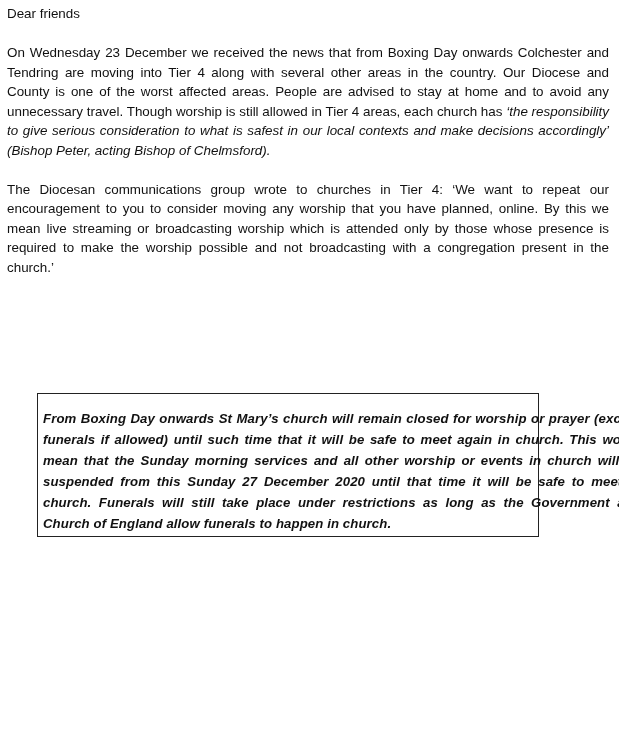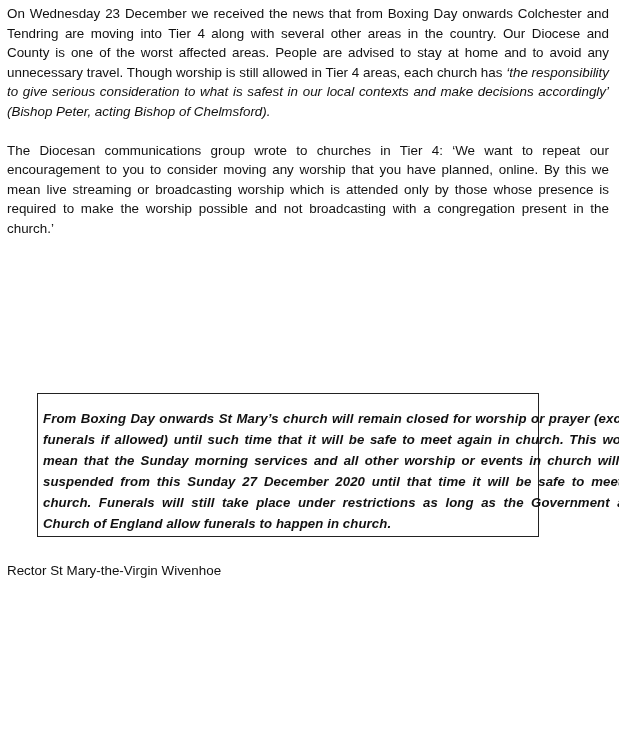--- a/index.html
+++ b/index.html
@@ -20,23 +20,23 @@
     position: absolute; left: 5px; top: 14px; width: 598px; margin: 0;
     font-weight: bold; font-style: italic; text-align: justify;
     font-size: 13.2px; line-height: 21px; letter-spacing: 0.1px;
   }
   .after { position: absolute; left: 7px; top: 561px; width: 602px; }
 </style>
 </head>
 <body>
 
 <div class="doc">
+  <p>Dear friends</p>
   <p><span>On Wednesday 23 December we received the news that from Boxing Day onwards Colchester and Tendring are moving into Tier 4 along with several other areas in the country.  Our Diocese and County is one of the worst affected areas.  People are advised to stay at home and to avoid any unnecessary travel.  Though worship is still allowed in Tier 4 areas, each church has </span><span class="it">‘the responsibility to give serious consideration to what is safest in our local contexts and make decisions accordingly’ (Bishop Peter, acting Bishop of Chelmsford).</span></p>
   <p>The Diocesan communications group wrote to churches in Tier 4: ‘We want to repeat our encouragement to you to consider moving any worship that you have planned, online. By this we mean live streaming or broadcasting worship which is attended only by those whose presence is required to make the worship possible and not broadcasting with a congregation present in the church.’</p>
 </div>
 
 <div class="box">
   <p>From Boxing Day onwards St Mary’s church will remain closed for worship or prayer (except funerals if allowed) until such time that it will be safe to meet again in church. This would mean that the Sunday morning services and all other worship or events in church will be suspended from this Sunday 27 December 2020 until that time it will be safe to meet in church.  Funerals will still take place under restrictions as long as the Government and Church of England allow funerals to happen in church.</p>
 </div>
 
 <div class="after">
-  <p class="single">Rector St Mary-the-Virgin Wivenhoe</p>
 </div>
 
 </body></html>

